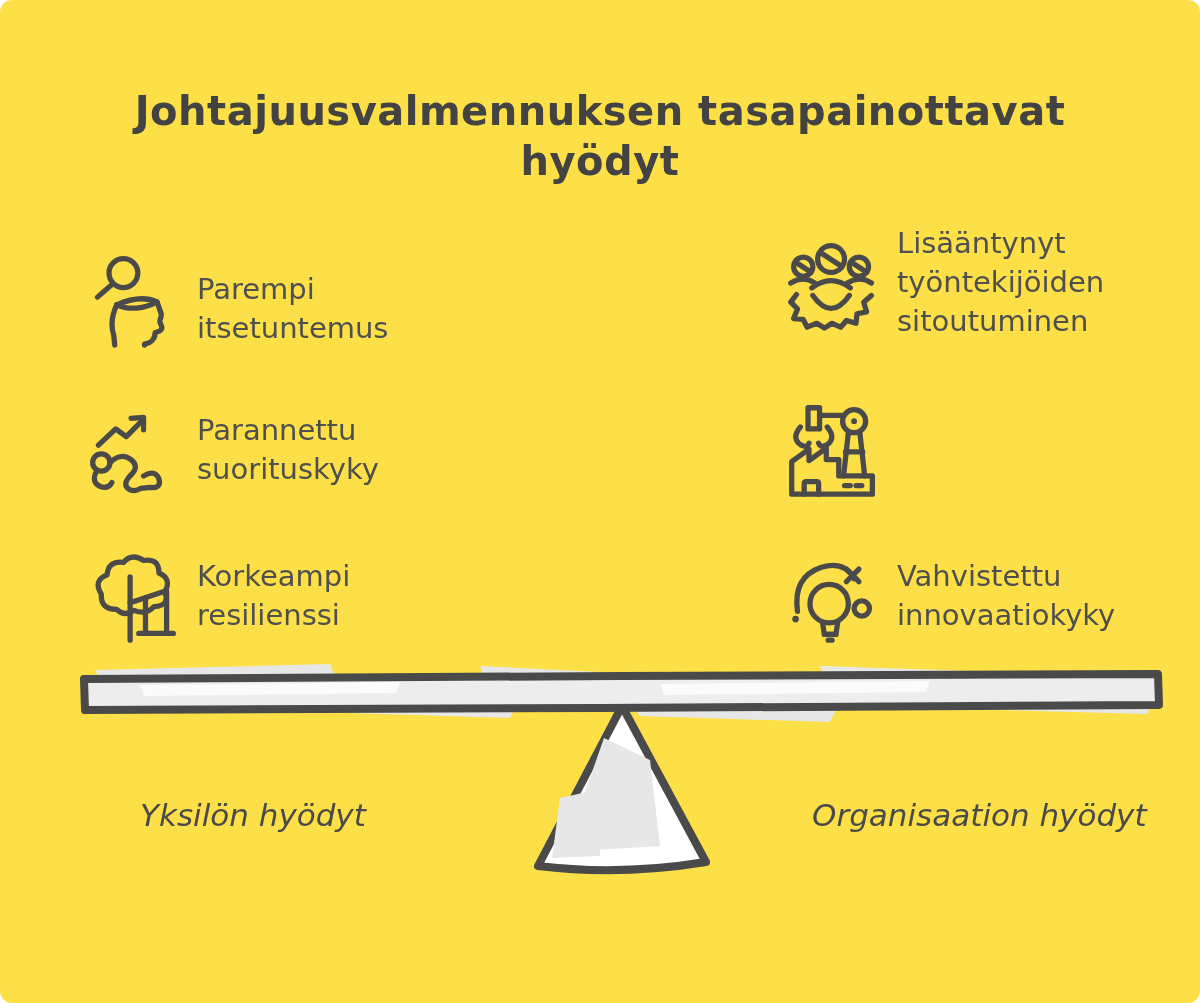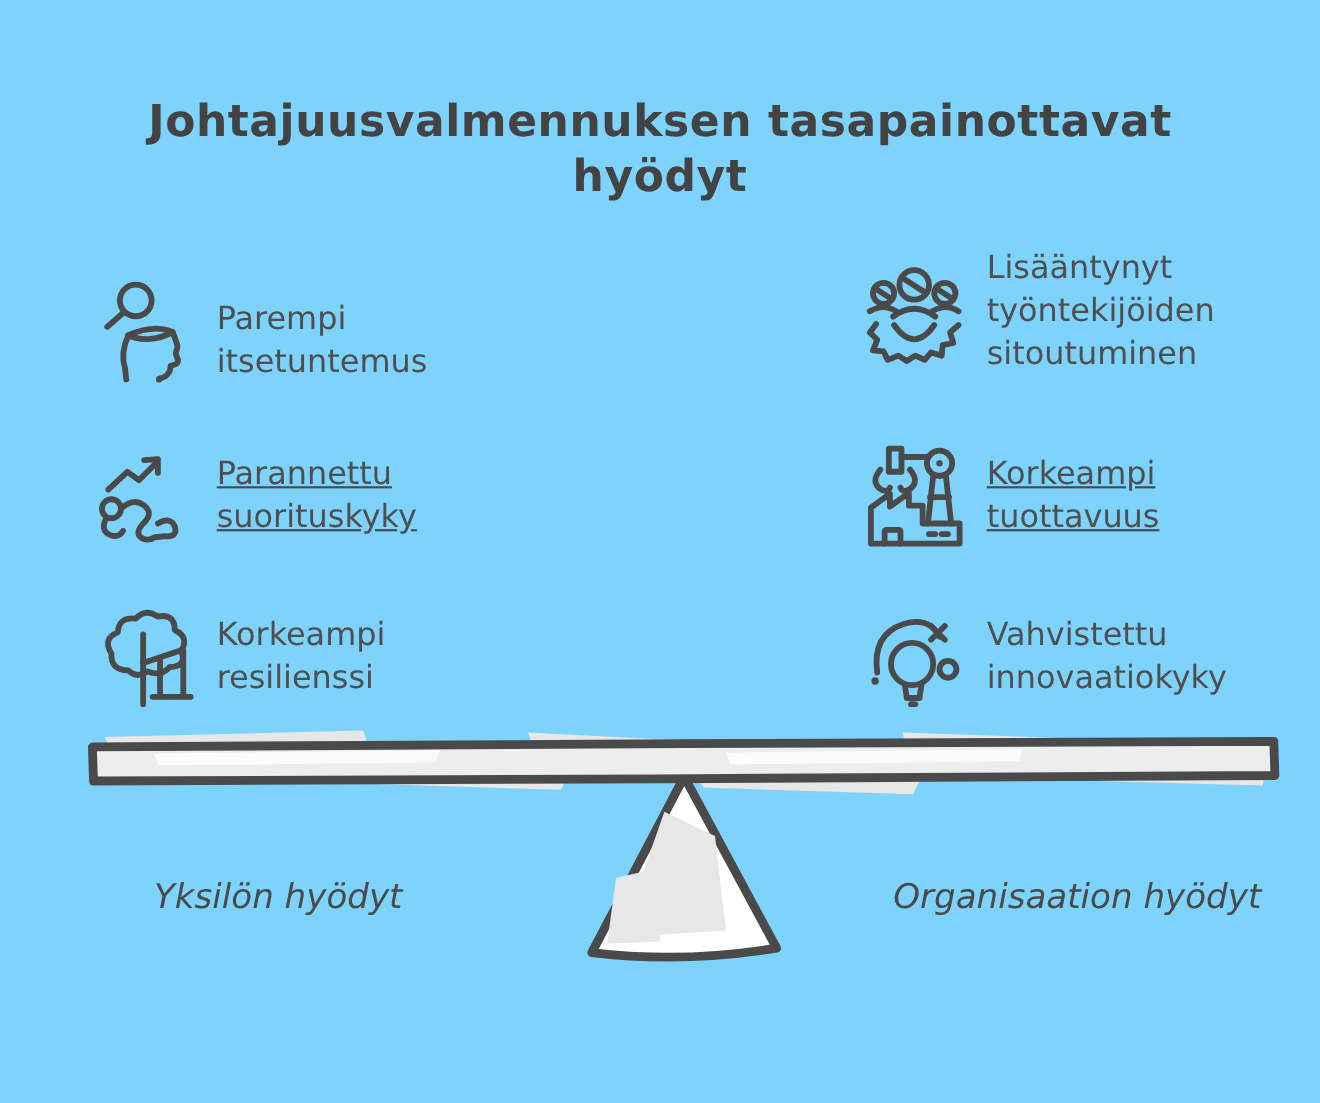--- a/index.html
+++ b/index.html
@@ -1,24 +1,25 @@
 <!DOCTYPE html>
 <html><head>
 <meta charset="utf-8">
 <style>
   * { margin: 0; padding: 0; box-sizing: border-box; }
   html, body { background: #ffffff; }
   .canvas {
     position: relative;
     width: 1200px;
     height: 1003px;
-    background: #7dd3fc;
+    background: #fde047;
     overflow: hidden;
     font-family: "DejaVu Sans", "Liberation Sans", sans-serif;
     color: #4a4a4a;
+    border-radius: 12px;
   }
   .title {
     position: absolute;
     top: 86px;
     left: 50%;
     transform: translateX(-50%);
     width: 960px;
     text-align: center;
     font-size: 40px;
     font-weight: 700;
@@ -41,21 +42,21 @@
   .benefit-text {
     width: 280px;
     font-size: 29px;
     line-height: 1.35;
     color: #4f4f4f;
   }
   .col-left  { left: 85px; }
   .col-right { left: 785px; }
   .row1-left  { top: 252px; align-items: flex-end; }
   .row1-right { top: 224px; }
-  .row2 { top: 402px; text-decoration: underline; }
+  .row2 { top: 402px; }
   .row3 { top: 548px; }
   .seesaw-svg {
     position: absolute;
     left: 0;
     top: 648px;
     width: 1200px;
     height: 240px;
   }
   .side-label {
     position: absolute;
@@ -146,21 +147,20 @@
         <path d="M 78 32 L 83 77"></path>
         <path d="M 63 52 L 81 52"></path>
         <circle cx="72" cy="20" r="12"></circle>
         <circle cx="72" cy="20" r="3" fill="#4a4a4a" stroke="none"></circle>
         <path d="M 60 14 L 36 14"></path>
         <rect x="24" y="6" width="12" height="22"></rect>
         <path d="M 16 26 Q 6 38 17 45 Q 23 48 25 43"></path>
         <path d="M 44 26 Q 54 38 43 45 Q 37 48 35 43"></path>
       </svg>
     </div>
-    <div class="benefit-text">Korkeampi tuottavuus</div>
   </div>
 
   <div class="benefit-item col-right row3">
     <div class="icon-box">
       <svg viewBox="0 0 100 100" fill="none" stroke="#4a4a4a" stroke-width="5.5" stroke-linecap="round" stroke-linejoin="round">
         <path d="M 13 66 Q 8 30 38 20 Q 62 13 72 32"></path>
         <path d="M 64 22 L 77 35"></path>
         <path d="M 77 22 L 64 35"></path>
         <circle cx="11" cy="74" r="3.5" fill="#4a4a4a" stroke="none"></circle>
         <circle cx="80" cy="63" r="8"></circle>

